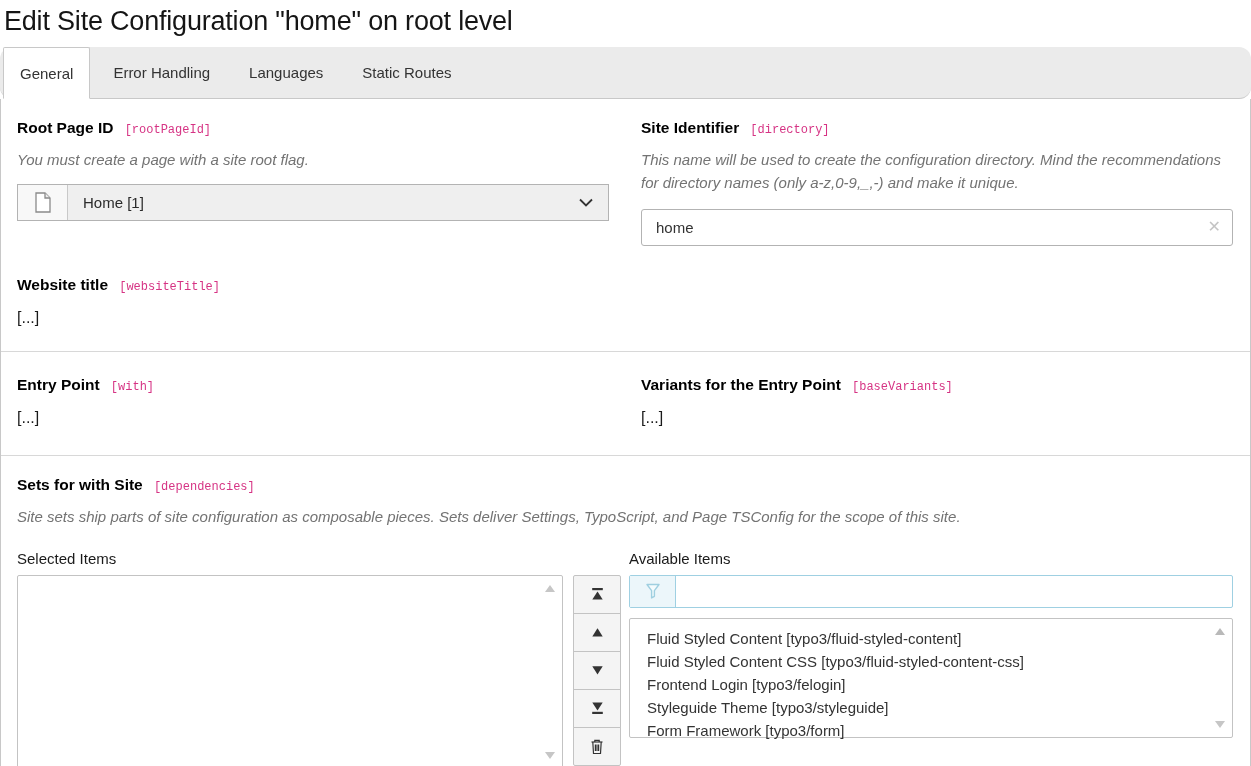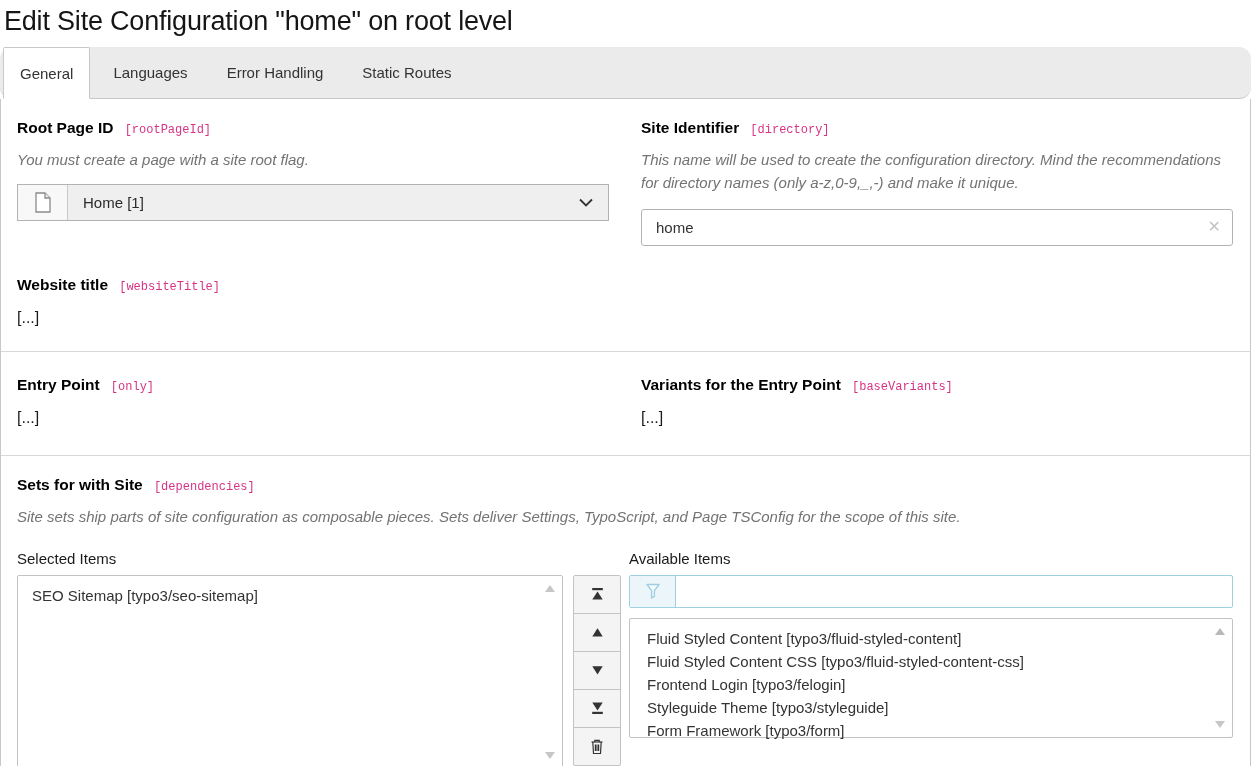--- a/index.html
+++ b/index.html
@@ -78,22 +78,22 @@
   .filter-row input{flex:1;border:none;outline:none;font:inherit;padding:0 10px;color:#333;
                     background:transparent;}
 </style>
 </head>
 <body>
 
 <h1 class="page-title">Edit Site Configuration "home" on root level</h1>
 
 <div class="tabbar">
   <div class="tab active">General</div>
+  <div class="tab">Error Handling</div>
   <div class="tab">Languages</div>
-  <div class="tab">Error Handling</div>
   <div class="tab">Static Routes</div>
 </div>
 
 <div class="panel">
 
   <div class="section">
     <div class="grid2">
       <div>
         <div>
           <span class="field-label">Root Page ID</span>
@@ -138,21 +138,21 @@
       </div>
       <div class="collapsed">[...]</div>
     </div>
   </div>
 
   <div class="section" style="padding-top:24px;padding-bottom:28px;">
     <div class="grid2">
       <div>
         <div>
           <span class="field-label">Entry Point</span>
-          <span class="field-code">[only]</span>
+          <span class="field-code">[with]</span>
         </div>
         <div class="collapsed">[...]</div>
       </div>
       <div>
         <div>
           <span class="field-label">Variants for the Entry Point</span>
           <span class="field-code">[baseVariants]</span>
         </div>
         <div class="collapsed">[...]</div>
       </div>
@@ -165,21 +165,20 @@
       <span class="field-code">[dependencies]</span>
     </div>
     <div class="field-desc">Site sets ship parts of site configuration as composable pieces. Sets deliver Settings, TypoScript, and Page TSConfig for the scope of this site.</div>
 
     <div class="sets-grid">
 
       <div>
         <div class="col-title">Selected Items</div>
         <div class="sel-items-row">
           <div class="listbox left">
-            <div class="list-item">SEO Sitemap [typo3/seo-sitemap]</div>
             <span class="sb sb-up" style="border-bottom-color:#c6c6c6;"></span>
             <span class="sb sb-down" style="border-top-color:#c6c6c6;"></span>
           </div>
           <div class="btn-stack">
             <button class="mv-btn" title="">
               <span>
                 <svg width="15" height="14" viewBox="0 0 15 14">
                   <rect x="2.2" y="1" width="10.6" height="2.2" fill="#333"></rect>
                   <path d="M7.5 4.6 L12.7 12.4 H2.3 Z" fill="#333"></path>
                 </svg>

